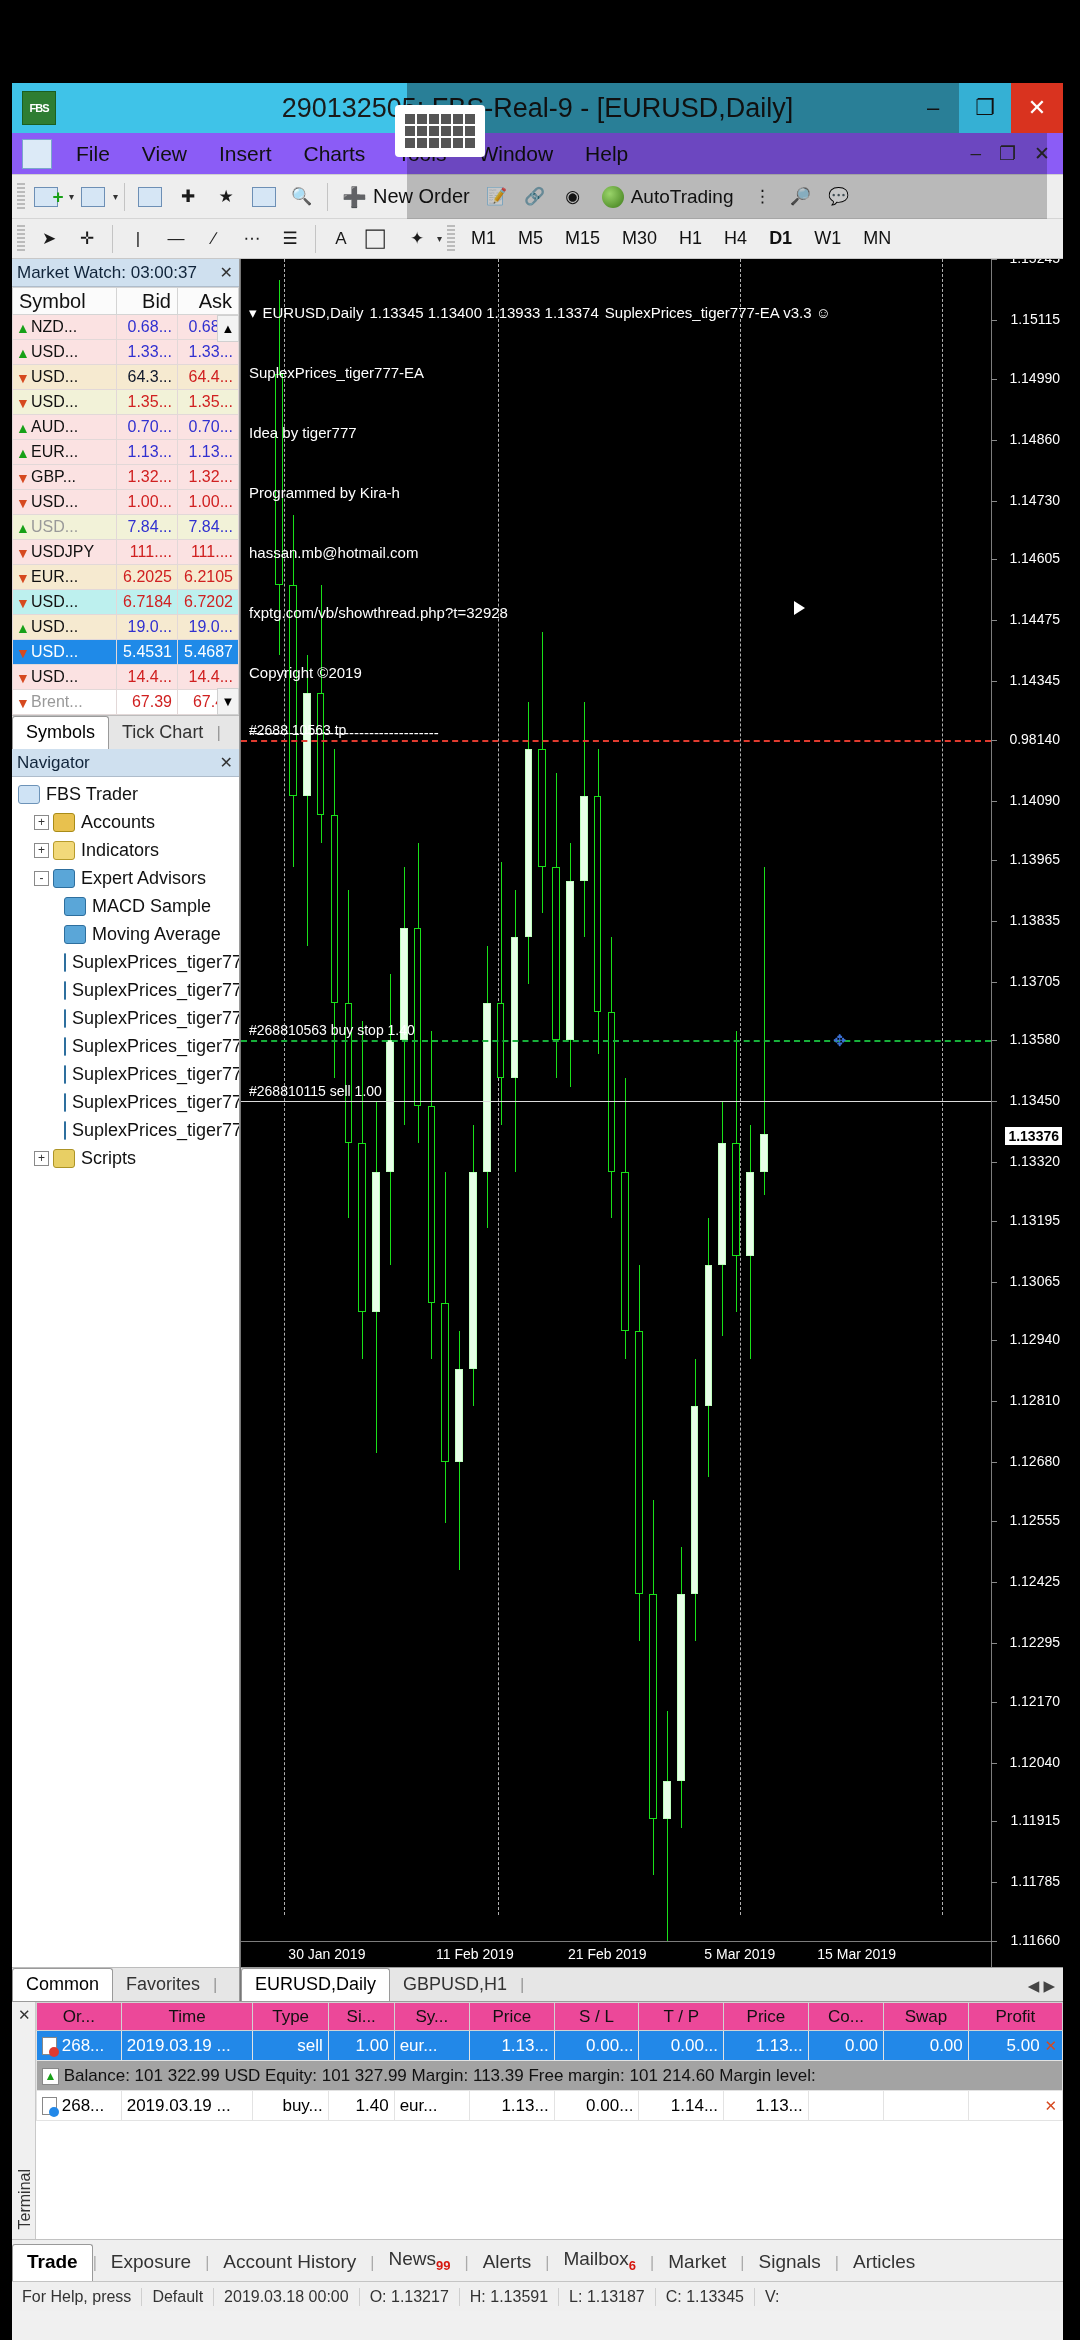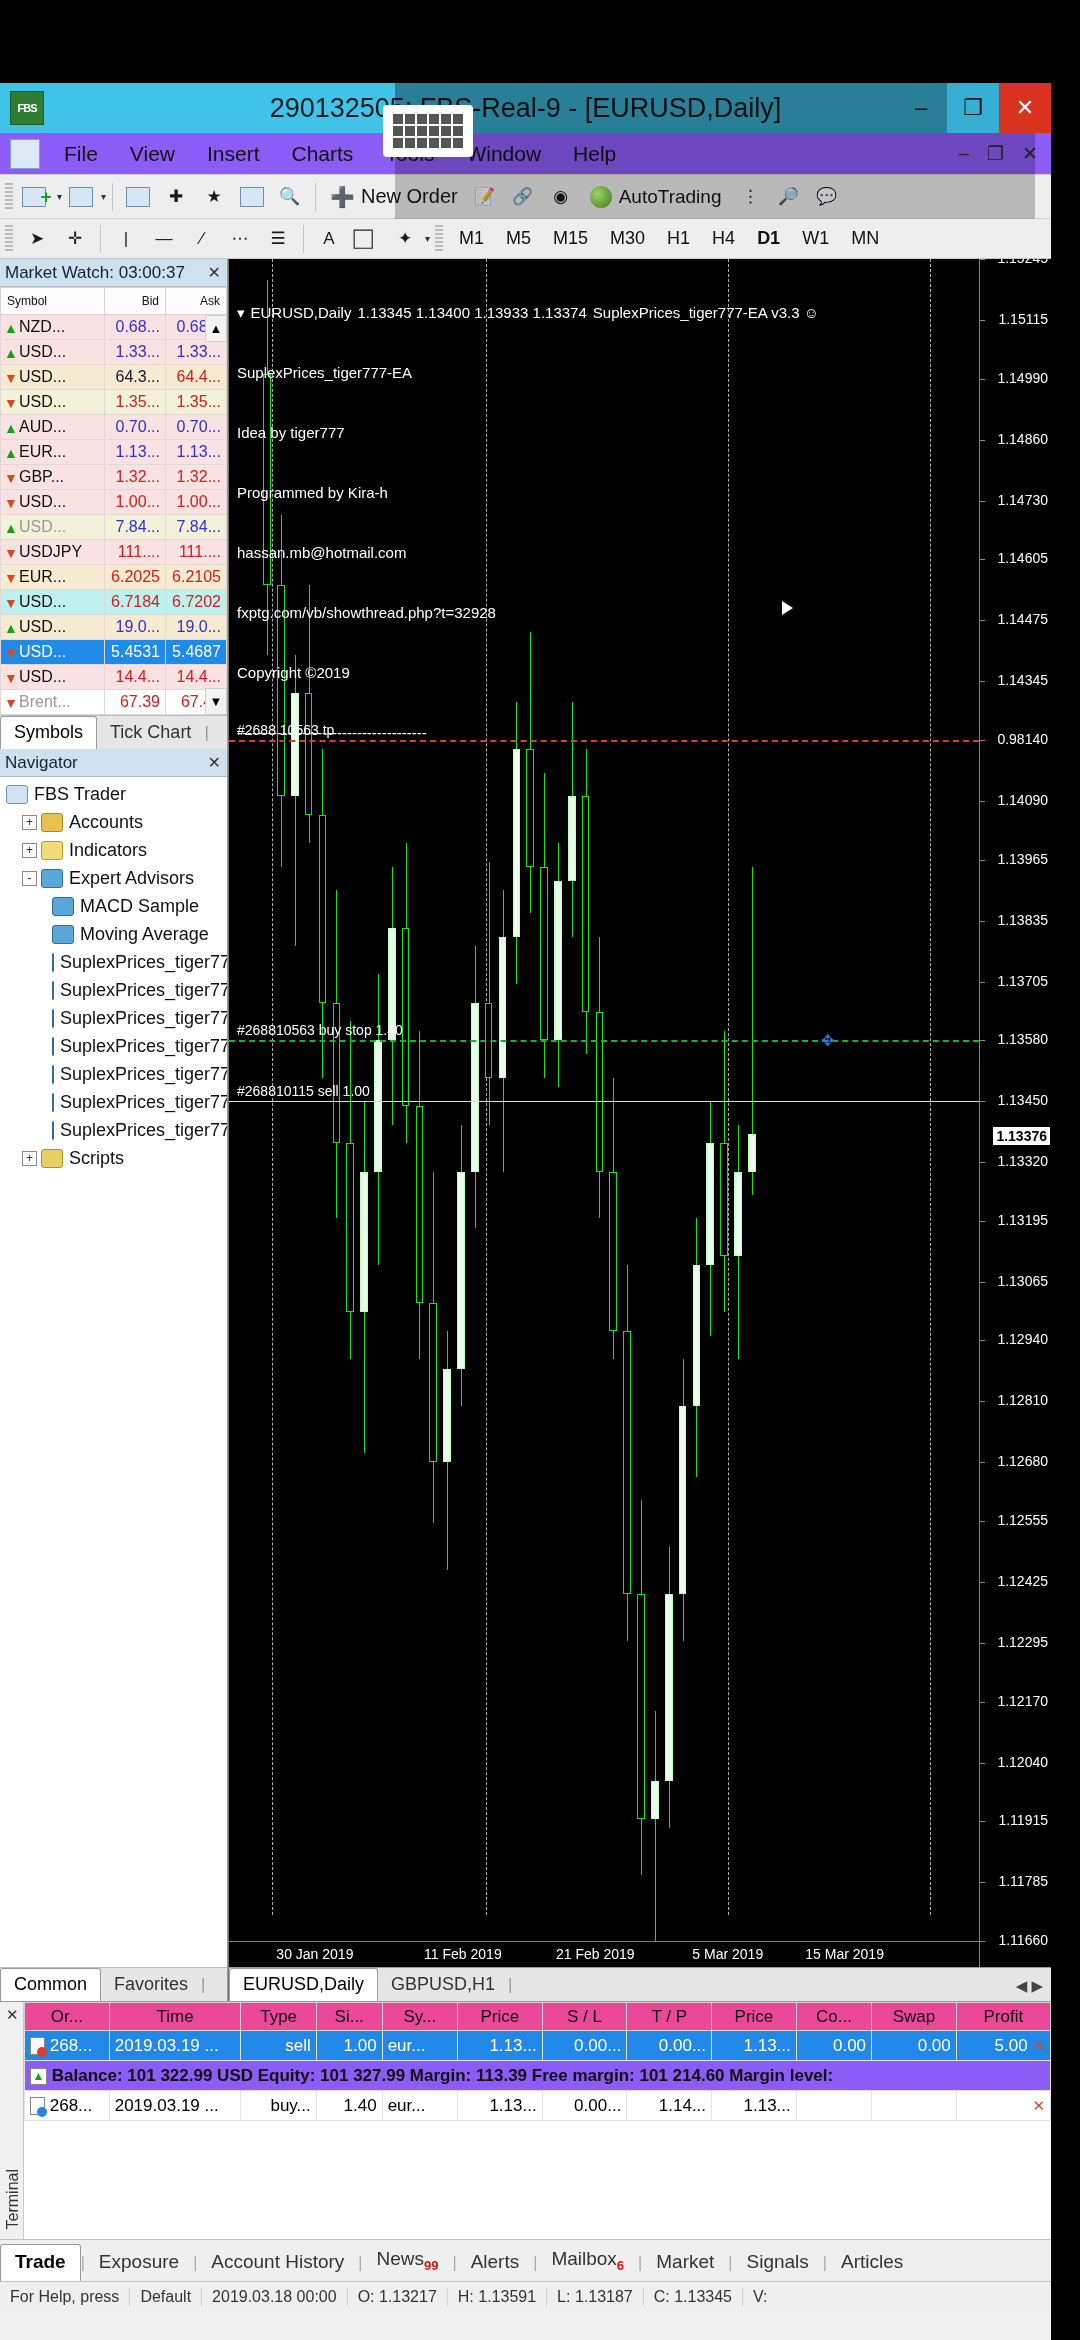--- a/index.html
+++ b/index.html
@@ -4,21 +4,21 @@
 <style>
   * { box-sizing: border-box; }
   html, body { margin:0; padding:0; }
   body {
     width:1080px; height:2340px; background:#000;
     font-family:"Liberation Sans", sans-serif;
     overflow:hidden; position:relative;
   }
   
   #app {
-    position:absolute; left:0; top:83px; width:1051px; height:2257px;
+    position:absolute; left:12px; top:83px; width:1051px; height:2257px;
     background:#f0f0f0;
     transform-origin: top left;
   }
   
   .titlebar {
     height:50px; background:#3fc3e8; display:flex; align-items:center;
     position:relative;
   }
   .titlebar .logo {
     width:34px; height:34px; margin-left:10px; background:#2e7d32;
@@ -93,21 +93,21 @@
   
   .leftcol { width:228px; background:#f4f4f4; display:flex; flex-direction:column;
     border-right:1px solid #9a9a9a;}
   .panelhdr { height:28px; background:#cfe0ef; display:flex; align-items:center;
     font-size:17px; color:#10243a; padding-left:5px; position:relative;
     border-bottom:1px solid #aebccb;}
   .panelhdr .x { position:absolute; right:6px; font-size:16px; color:#333; }
 
   table.mw { width:100%; border-collapse:collapse; font-size:16px; table-layout:fixed;}
   table.mw th { background:#fbfbfb; border:1px solid #d4d4d4; font-weight:normal;
-    height:27px; color:#111; font-size:12px;}
+    height:27px; color:#111; font-size:20px;}
   table.mw th.sym{ text-align:left; padding-left:6px; }
   table.mw th.num{ text-align:right; padding-right:6px; }
   table.mw td { border:1px solid #e2d8d8; height:25px; font-size:16px;}
   td.sym { padding-left:3px; color:#111; }
   td.num { text-align:right; padding-right:5px; }
   .arrow { display:inline-block; width:15px; font-size:14px; vertical-align:middle;}
   .up { color:#17a017; }
   .dn { color:#d6491f; }
   .up::before{content:"\25B2";}
   .dn::before{content:"\25BC";}
@@ -178,21 +178,21 @@
   .term-left .x{ position:absolute; top:4px; left:6px; font-size:15px; color:#333;}
   .term-left .vlabel{ position:absolute; bottom:10px; left:4px;
     writing-mode:vertical-rl; transform:rotate(180deg); font-size:16px; color:#333;}
   .term-body{ flex:1; display:flex; flex-direction:column;}
   table.tt{ width:100%; border-collapse:collapse; font-size:17px; table-layout:fixed;}
   table.tt th{ background:#ec4899; border:1px solid #d2d2d2; height:28px;
     font-weight:normal; color:#111; font-size:17px;}
   table.tt td{ border:1px solid #e3e3e3; height:30px; font-size:17px; padding:0 5px;}
   .r-sel td{ background:#2288e8; color:#fff; border-color:#2288e8;}
   .ta-r{ text-align:right;}
-  .balrow td{ background:#8b5cf6; font-size:17px; font-weight:bold; color:#111;
+  .balrow td{ background:#a3a3a3; font-size:17px; font-weight:normal; color:#111;
     border:1px solid #c4c4c4; height:30px;}
   .docicon{ display:inline-block; width:15px;height:18px; background:#fff;
     border:1px solid #888; vertical-align:middle; position:relative;}
   .docicon::after{ content:""; position:absolute; right:-3px; bottom:-3px;
     width:10px;height:10px;border-radius:50%;}
   .dot-red::after{ background:#e03b2f;}
   .dot-blue::after{ background:#2288e8;}
   .xcell{ color:#d6491f; font-size:15px; text-align:center;}
 
   .termtabs{ height:42px; background:#efefef; display:flex; align-items:flex-end;

